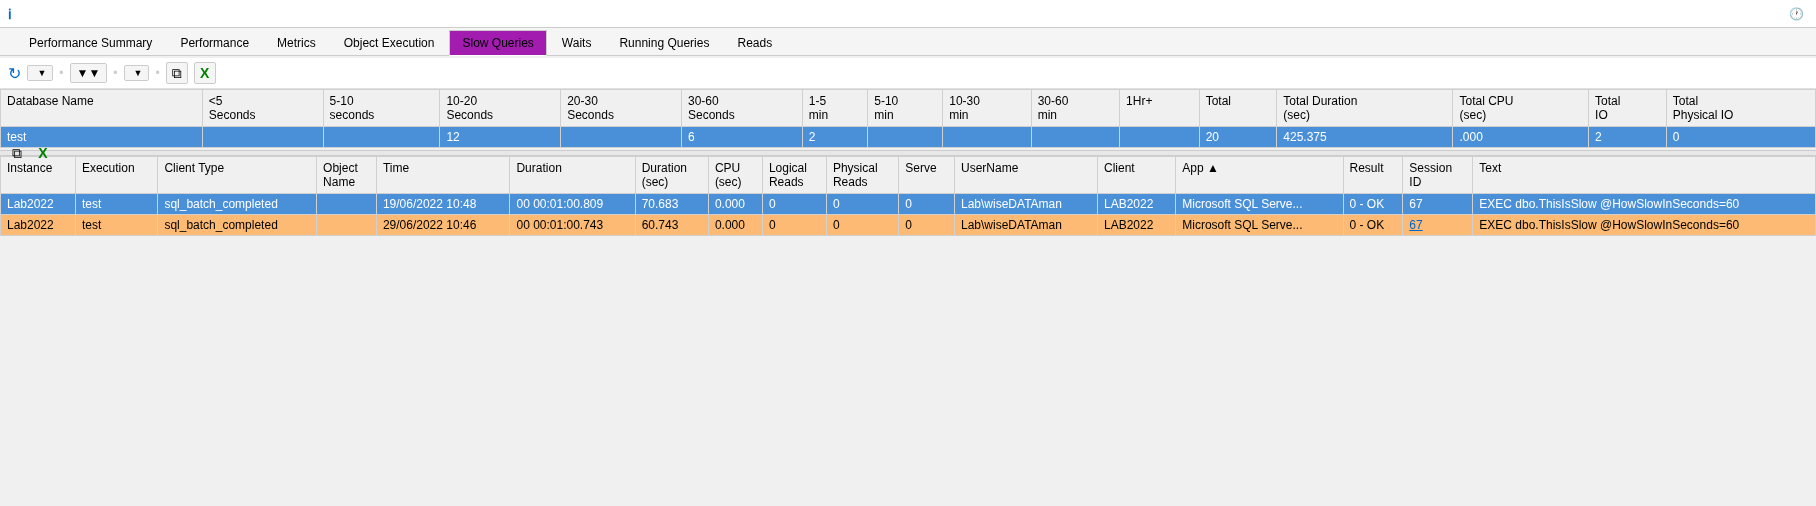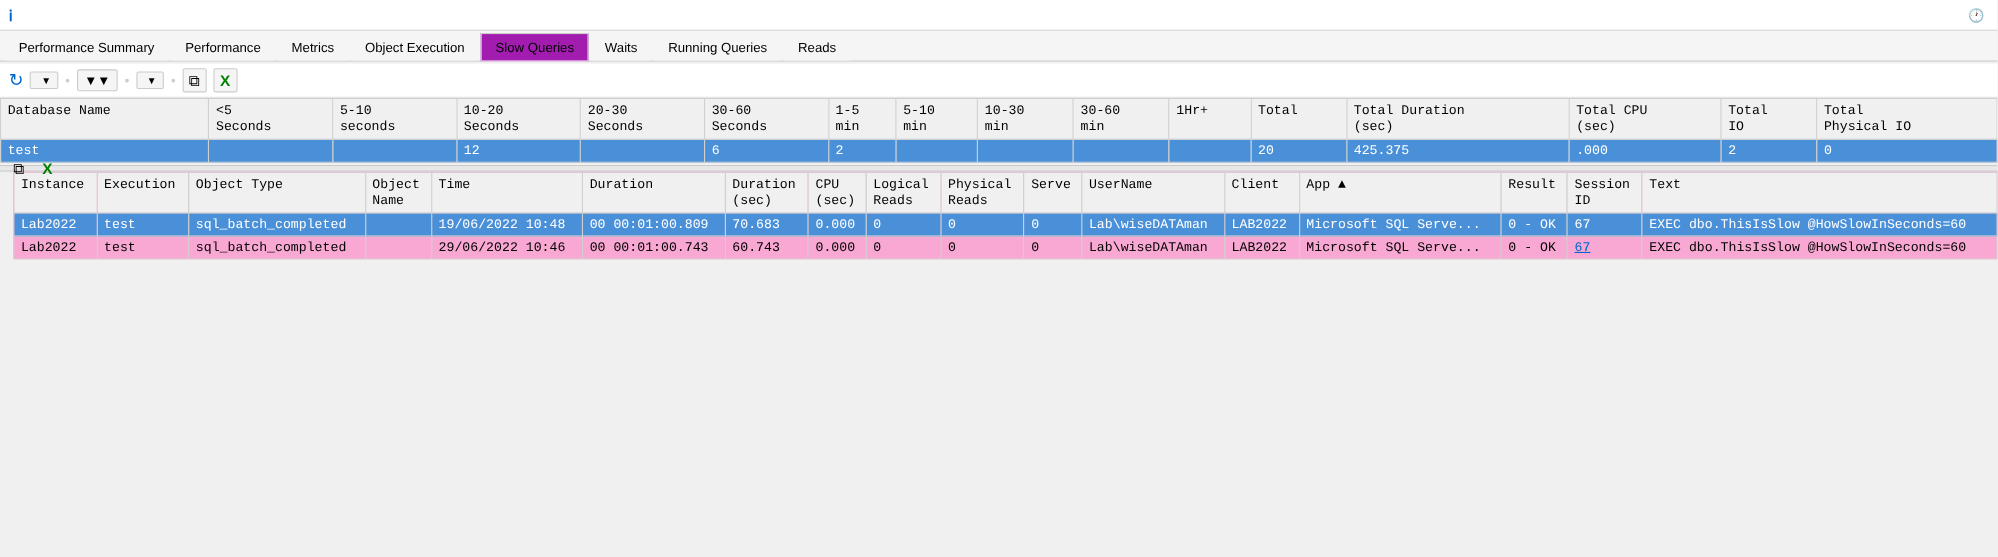--- a/index.html
+++ b/index.html
@@ -26,21 +26,21 @@
     .title-bar-right {
       display: flex;
       align-items: center;
       gap: 4px;
       font-size: 12px;
     }
     .nav-tabs {
       display: flex;
       background: #f5f5f5;
       border-bottom: 1px solid #ccc;
-      padding: 2px 4px 0 4px;
+      padding: 2px 4px 0 16px;
       gap: 2px;
     }
     .nav-tab {
       padding: 5px 12px;
       cursor: pointer;
       border: 1px solid transparent;
       border-bottom: none;
       font-size: 12px;
       background: #f5f5f5;
       color: #000;
@@ -85,21 +85,20 @@
       border-radius: 2px;
     }
     .section {
       background: #fff;
       margin: 2px 0;
     }
     table.data-table {
       width: 100%;
       border-collapse: collapse;
       font-size: 12px;
-      font-family: Liberation Mono, monospace;
     }
     table.data-table th {
       background: #f0f0f0;
       border: 1px solid #d0d0d0;
       padding: 4px 6px;
       text-align: left;
       font-weight: normal;
       white-space: nowrap;
       vertical-align: top;
     }
@@ -121,22 +120,21 @@
       height: 6px;
       background: #e8e8e8;
       border-top: 1px solid #ccc;
       border-bottom: 1px solid #ccc;
       display: flex;
       align-items: center;
       padding: 0 6px;
       gap: 4px;
     }
     .bottom-section {
-      background: #f9a8d4;
-      margin-left: 12px;
+      background: #fdba74;
     }
     .chevron-down { font-size: 9px; }
   </style>
 </head>
 <body>
 
 <div class="title-bar">
   <div class="title-bar-left">
     <span style="color:#0066cc;font-weight:bold;font-size:14px;">ℹ</span>
     <span></span>
@@ -239,21 +237,21 @@
   </div>
 </div>
 
 <div class="bottom-section">
   <div style="overflow-x:auto;">
     <table class="data-table">
       <thead>
         <tr>
           <th>Instance</th>
           <th>Execution</th>
-          <th>Object Type</th>
+          <th>Client Type</th>
           <th>Object<br>Name</th>
           <th>Time</th>
           <th>Duration</th>
           <th>Duration<br>(sec)</th>
           <th>CPU<br>(sec)</th>
           <th>Logical<br>Reads</th>
           <th>Physical<br>Reads</th>
           <th>Serve</th>
           <th>UserName</th>
           <th>Client</th>

